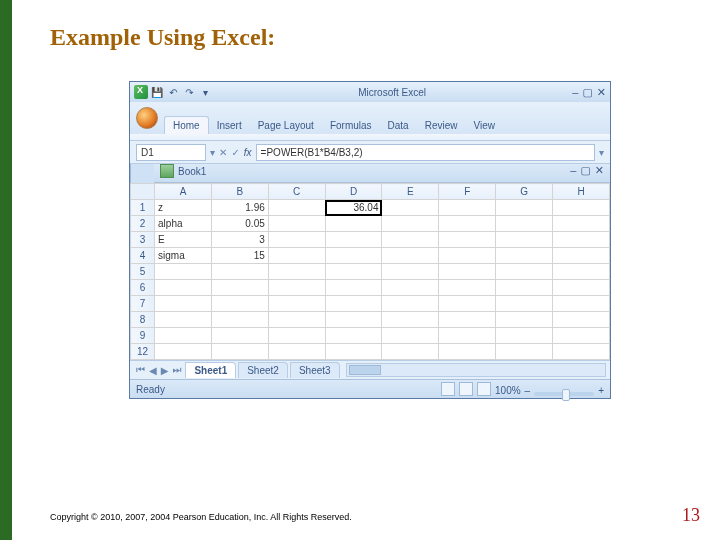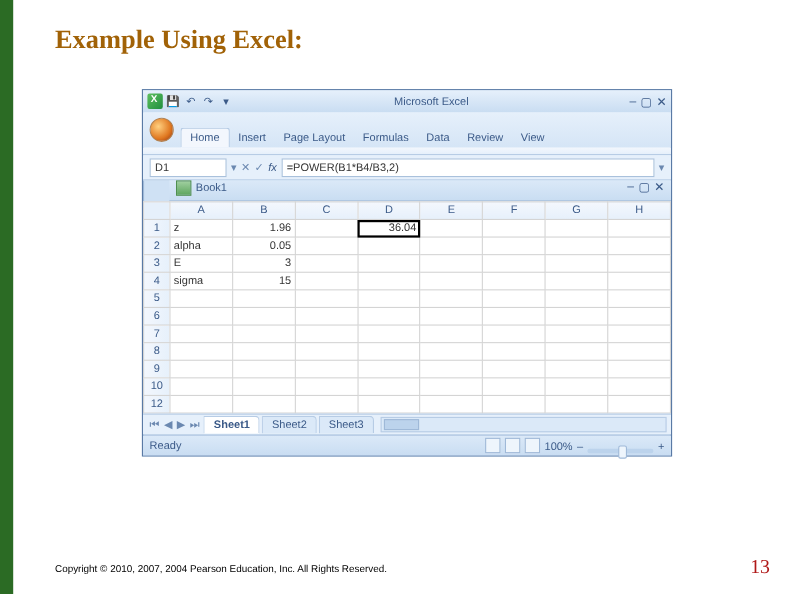--- a/index.html
+++ b/index.html
@@ -420,31 +420,20 @@
           <td></td>
               <td></td>
               <td></td>
               <td></td>
               <td></td>
               <td></td>
               <td></td>
               <td></td>
             </tr>
         <tr>
-              <th class="rowhdr">10</th>
-          <td></td>
-              <td></td>
-              <td></td>
-              <td></td>
-              <td></td>
-              <td></td>
-              <td></td>
-              <td></td>
-            </tr>
-        <tr>
               <th class="rowhdr">12</th>
           <td></td>
               <td></td>
               <td></td>
               <td></td>
               <td></td>
               <td></td>
               <td></td>
               <td></td>
             </tr>

